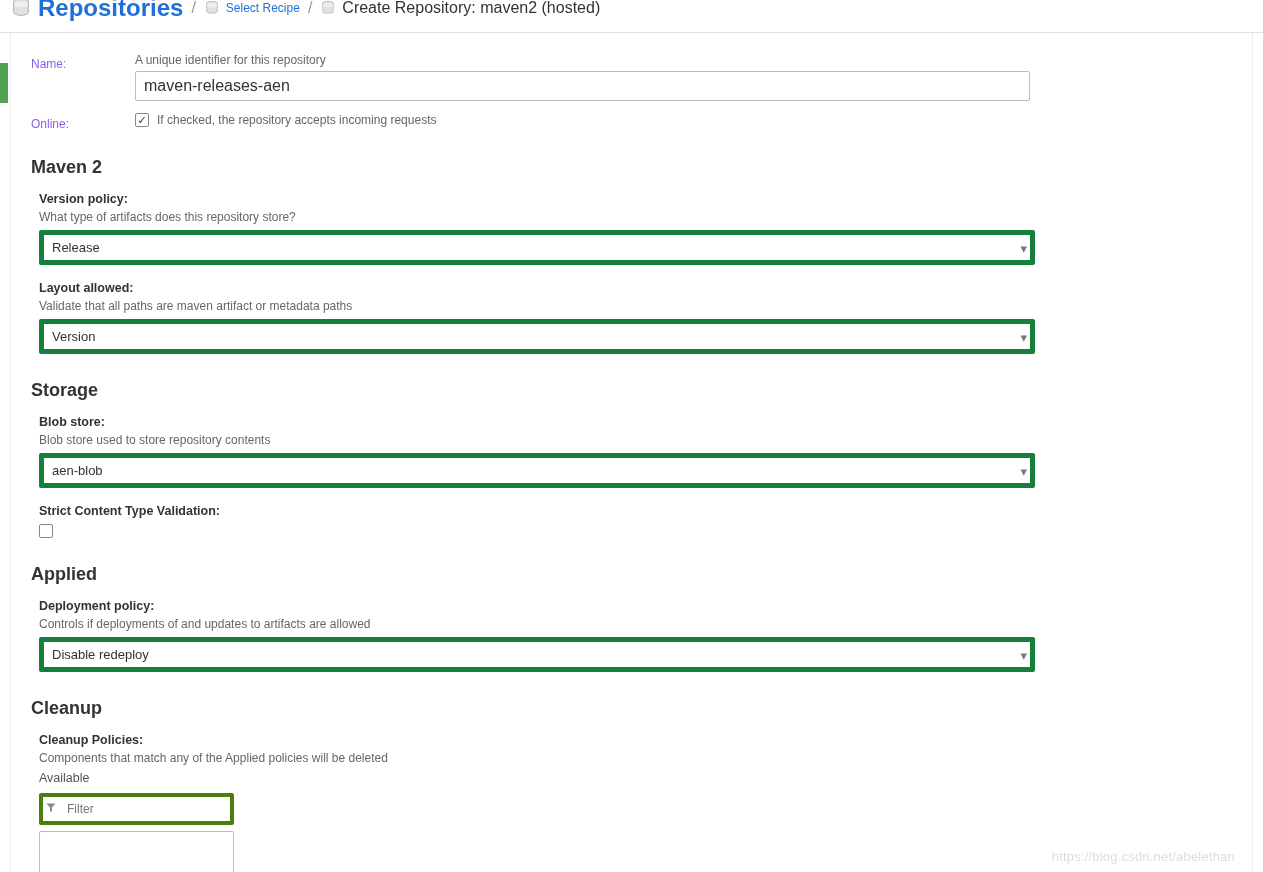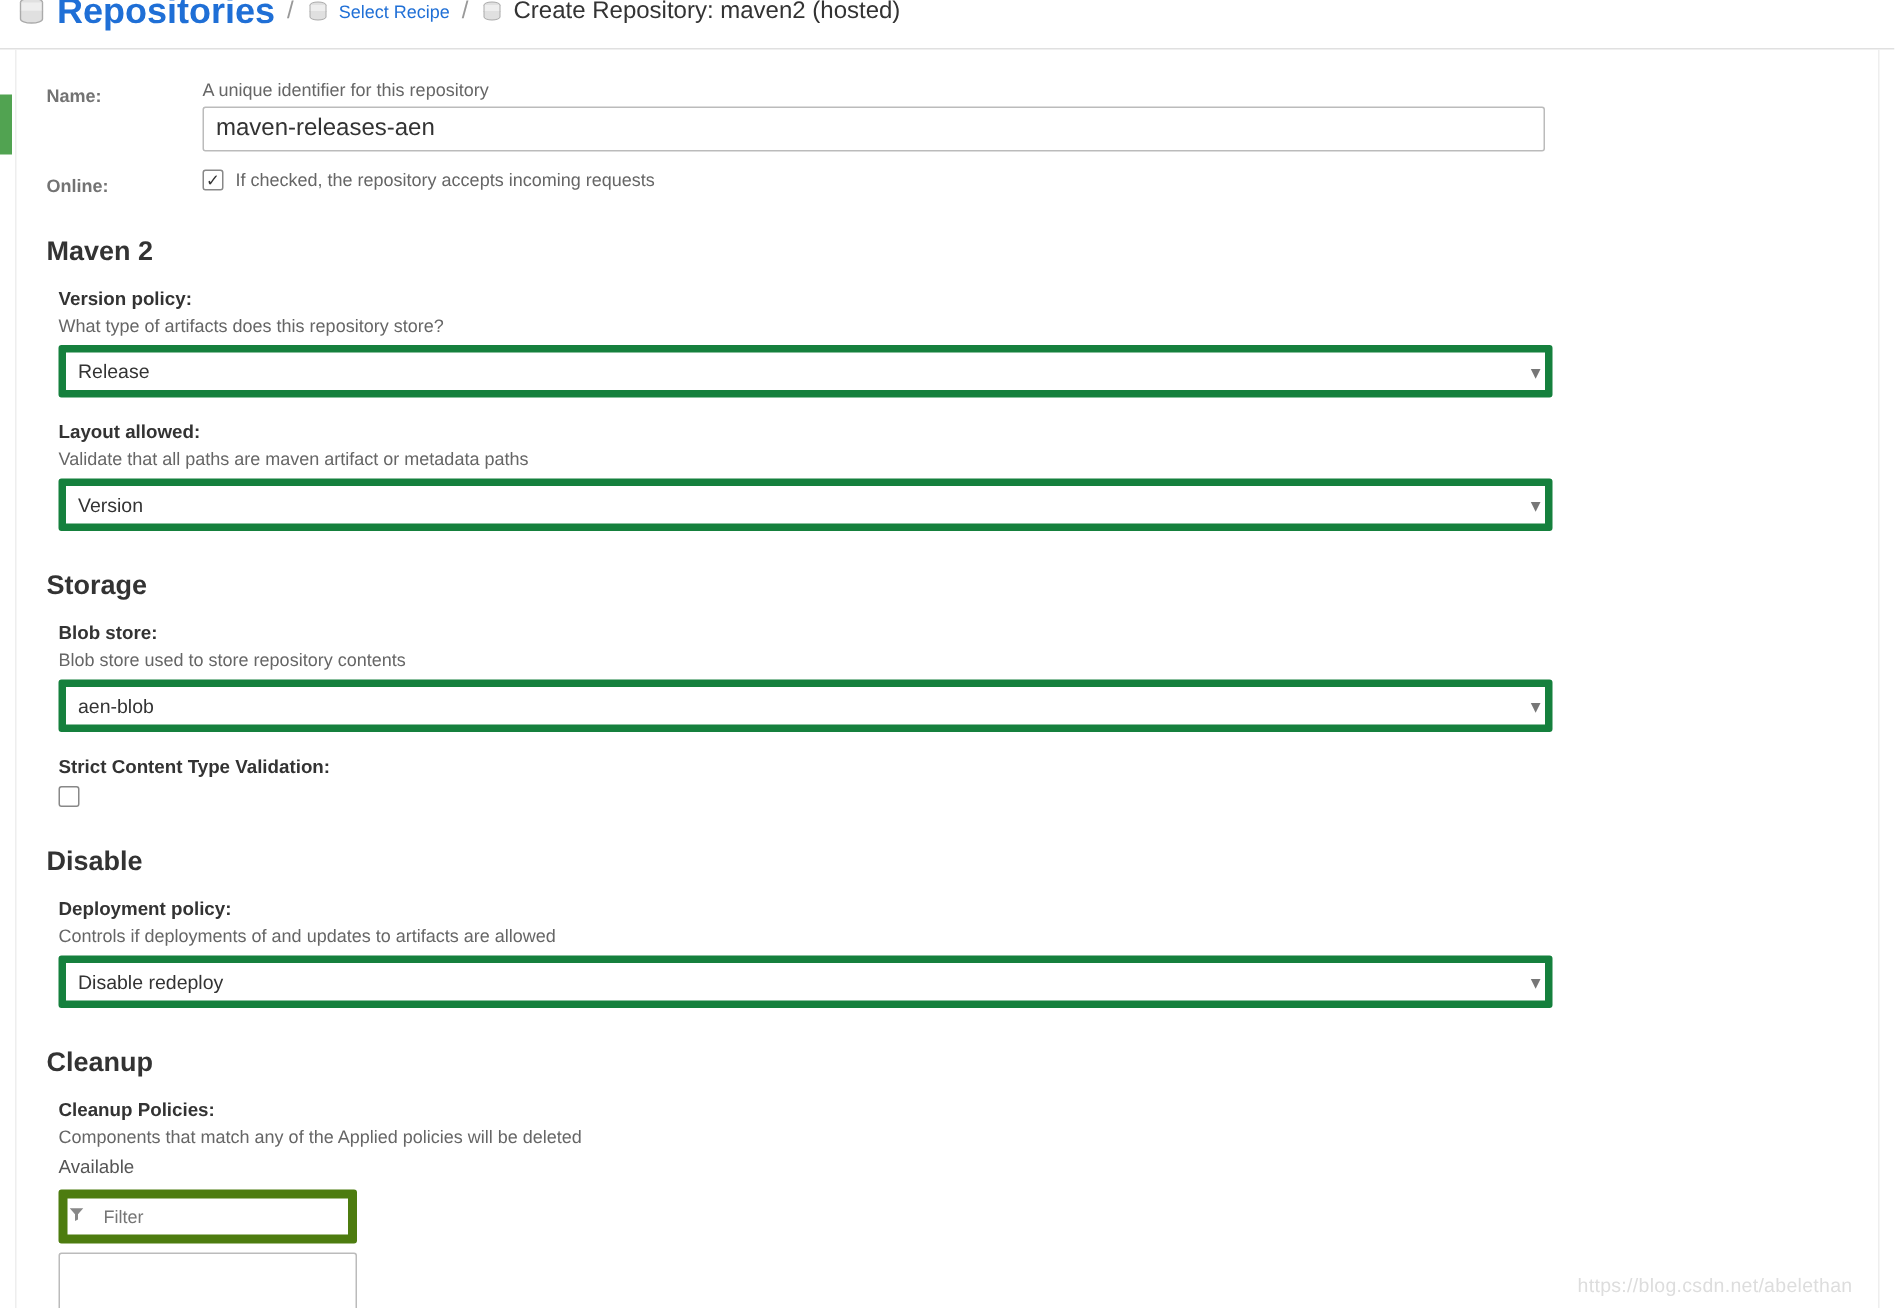--- a/index.html
+++ b/index.html
@@ -61,23 +61,23 @@
       margin: 0 10px 0 2px;
     }
 
     .field-row {
       display: flex;
       align-items: flex-start;
       margin-bottom: 12px;
     }
     .field-row .label {
       width: 104px;
-      font-weight: 700;
-      font-size: 12px;
-      color: #737373;
+      font-weight: 400;
+      font-size: 12px;
+      color: #8b5cf6;
       padding-top: 4px;
     }
     .field-row .value {
       flex: 1;
     }
     .help {
       font-size: 12px;
       color: #666;
       margin-bottom: 4px;
     }
@@ -189,21 +189,21 @@
       margin-bottom: 8px;
     }
     .filter-wrap {
       position: relative;
       width: 100%;
       margin-bottom: 6px;
     }
     .filter-input {
       width: 100%;
       padding: 5px 8px 5px 24px;
-      border: 6px solid #4d7c0f;
+      border: 4px solid #4d7c0f;
       border-radius: 2px;
       font-size: 12px;
       color: #555;
       background: #fff;
     }
     .filter-wrap .funnel {
       position: absolute;
       left: 6px;
       top: 50%;
       transform: translateY(-50%);
@@ -342,21 +342,21 @@
       </div>
     </div>
 
     <div class="form-group">
       <div class="fg-label">Strict Content Type Validation:</div>
       <div class="check-row">
         <span class="checkbox"></span>
       </div>
     </div>
 
-    <div class="section-title">Disable</div>
+    <div class="section-title">Applied</div>
 
     <div class="form-group">
       <div class="fg-label">Deployment policy:</div>
       <div class="fg-help">Controls if deployments of and updates to artifacts are allowed</div>
       <div class="select-wrap">
         <div class="select">Disable redeploy</div>
         <span class="caret">▾</span>
       </div>
     </div>
 

